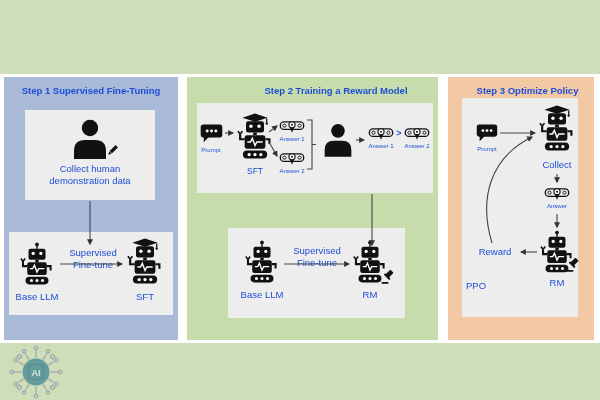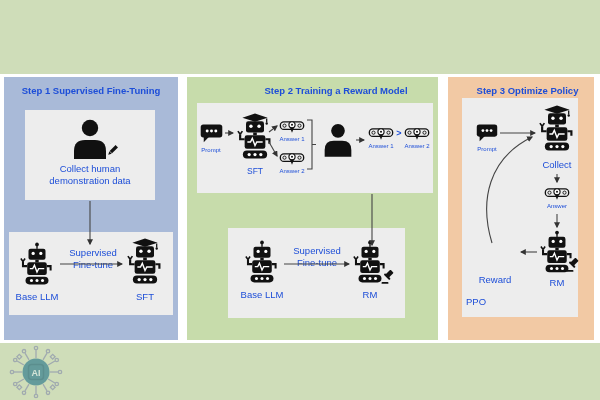--- a/index.html
+++ b/index.html
@@ -245,22 +245,22 @@
         <use href="#sym-robot"></use>
       </svg>
     </div>
   <div class="icon" style="left:566px;top:258px;width:14px;height:14px;">
       <svg>
         <use href="#sym-gavel"></use>
       </svg>
     </div>
   <div class="lbl" style="left:540px;top:277px;width:34px;">RM</div>
 
-  <div class="lbl" style="left:470px;top:246px;width:50px;margin-top:28px;">Reward</div>
-  <div class="lbl" style="left:466px;top:296px;width:40px;text-align:left;">PPO</div>
+  <div class="lbl" style="left:470px;top:246px;width:50px;">Reward</div>
+  <div class="lbl" style="left:466px;top:280px;width:40px;text-align:left;">PPO</div>
 
   <svg id="connectors" xmlns="http://www.w3.org/2000/svg">
     <defs>
       <marker id="ah" viewBox="0 0 10 10" refX="8" refY="5" markerWidth="5.5" markerHeight="5.5" orient="auto-start-reverse">
         <path d="M0 0 L10 5 L0 10 Z" fill="#333"></path>
       </marker>
     </defs>
     <g stroke="#444" stroke-width="1.1" fill="none">
       <path d="M90 201 V244" marker-end="url(#ah)"></path>
       <path d="M60 264 H122" marker-end="url(#ah)"></path>

